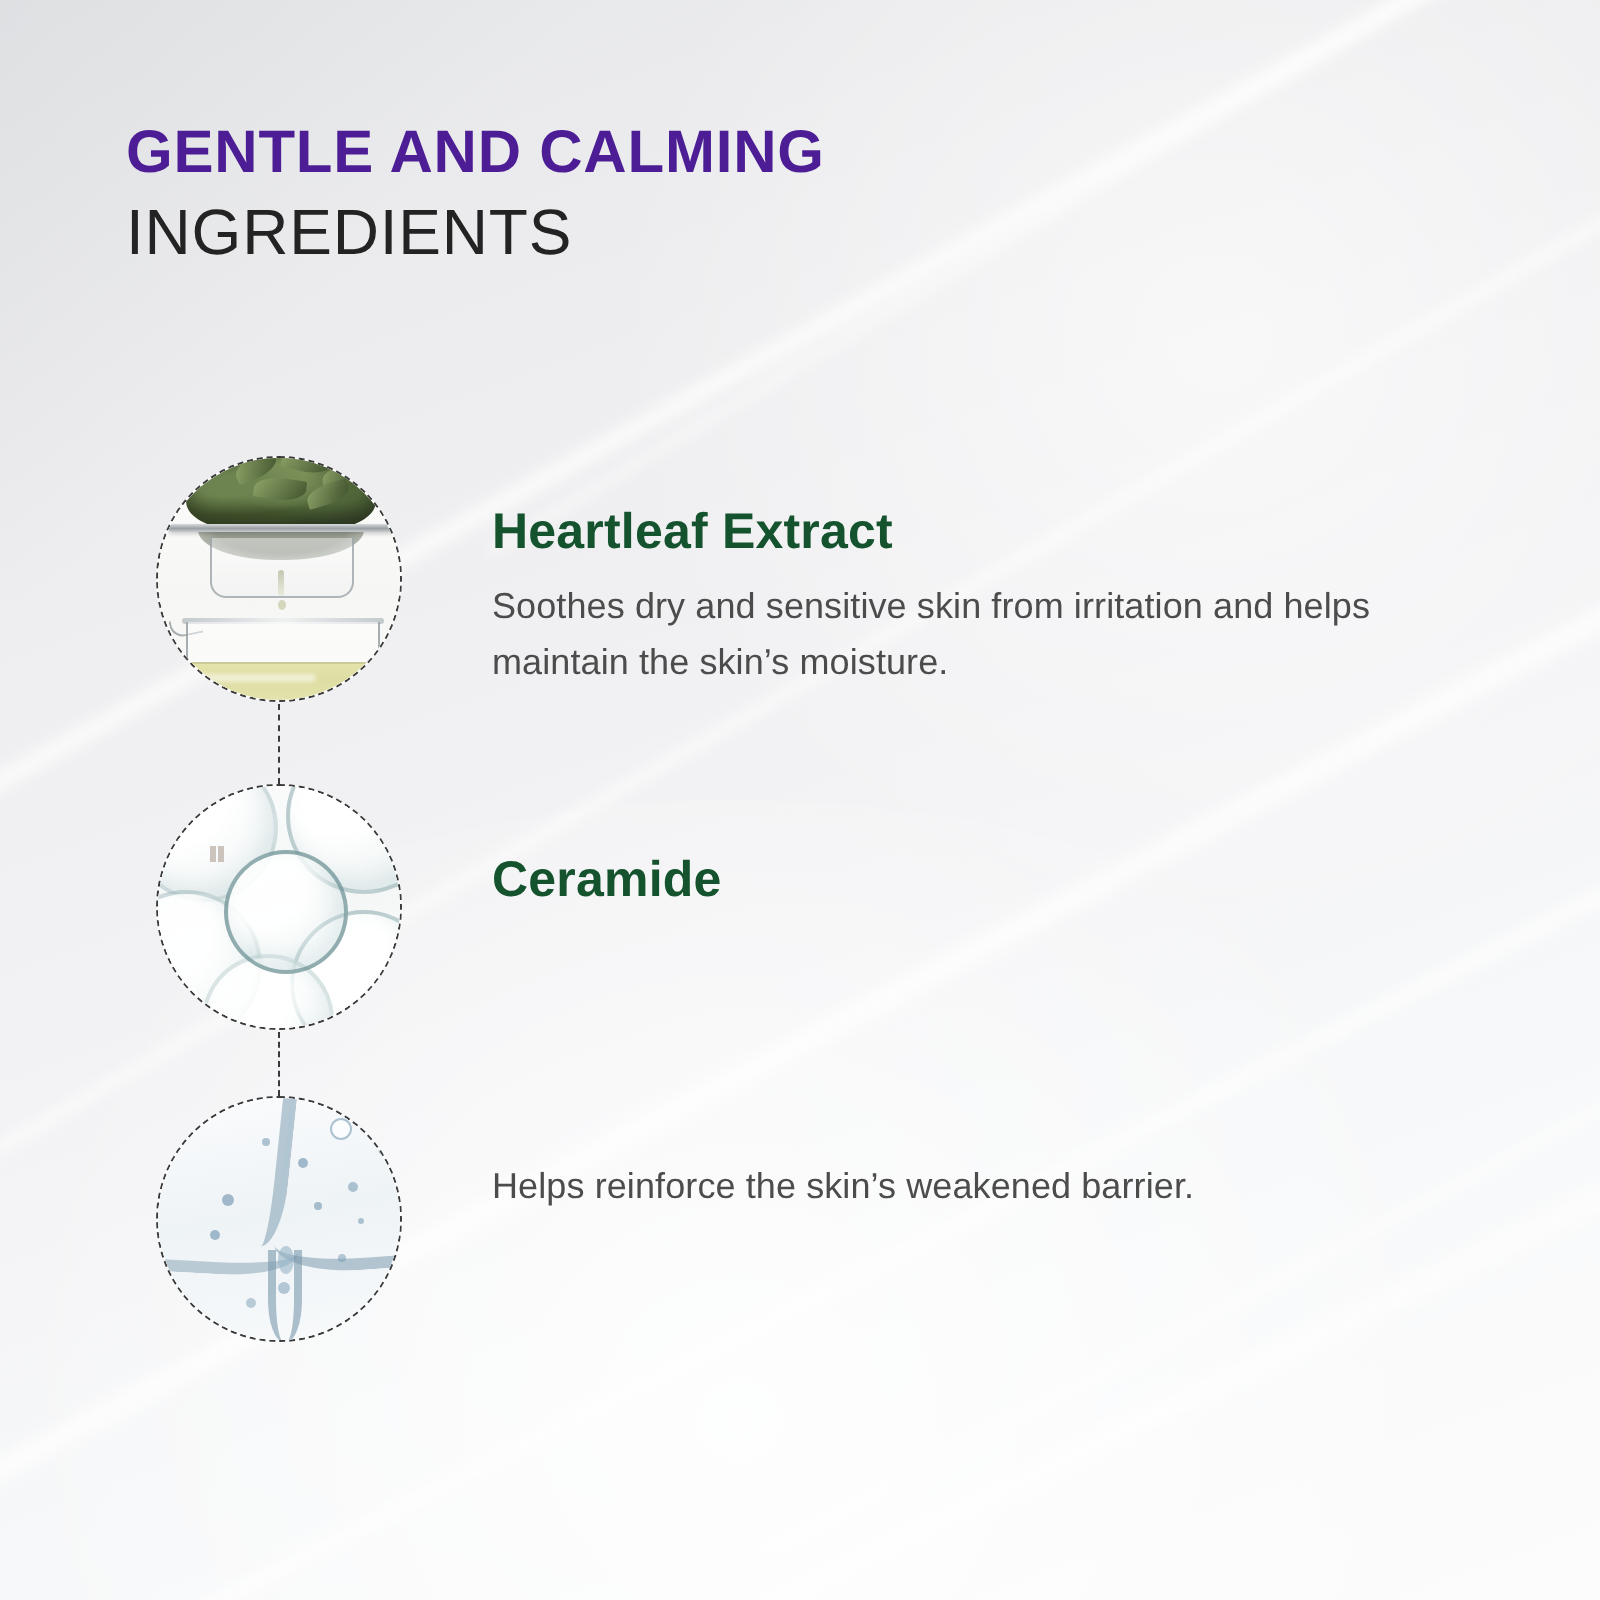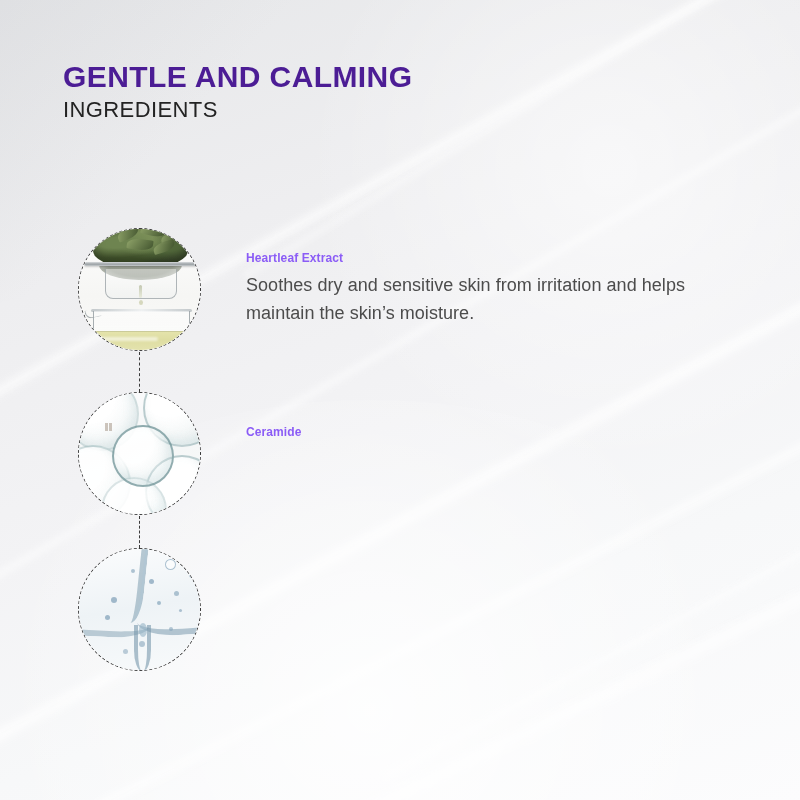--- a/index.html
+++ b/index.html
@@ -45,21 +45,21 @@
     transform:rotate(-8deg);
   }
 
   
   .heading { position:absolute; left:63px; top:58px; z-index:4; }
   .heading .line1 {
     font-size:30px; font-weight:700; letter-spacing:.4px;
     color:#4c1d95; line-height:1.28; white-space:nowrap;
   }
   .heading .line2 {
-    font-size:22px; font-weight:400; letter-spacing:.4px;
+    font-size:32px; font-weight:400; letter-spacing:.4px;
     color:#232323; line-height:1.28; white-space:nowrap;
   }
 
   
   .rows { position:absolute; left:0; top:0; width:800px; height:800px; z-index:3; }
   .row { position:absolute; left:0; width:800px; }
   .row-1 { top:228px; }
   .row-2 { top:392px; }
   .row-3 { top:548px; }
 
@@ -78,21 +78,21 @@
     border-left:1.3px dashed #3a3a3a;
   }
   .c1 { top:352px; height:40px; }
   .c2 { top:516px; height:32px; }
 
   .text { position:absolute; left:246px; }
   .t-1 { top:22px; }
   .t-2 { top:32px;text-align:center; }
   .t-3 { top:32px; }
   .ing-name {
-    font-size:12px; font-weight:700; color:#8b5cf6;
+    font-size:25px; font-weight:700; color:#14532d;
     letter-spacing:.1px; line-height:1.35; margin-bottom:6px;
   }
   .ing-desc {
     font-size:18px; font-weight:300; color:#4c4c4c;
     letter-spacing:.05px; line-height:1.55; max-width:448px;
   }
 
   
   .hl-bg { position:absolute; inset:0; background:linear-gradient(180deg,#fdfdfd 0%, #f6f6f4 55%, #fafaf8 100%); }
   .hl-leaves {
@@ -336,16 +336,17 @@
         <div class="bbl bb6"></div>
         <div class="bbl bb7"></div>
         <div class="bbl bb8"></div>
         <div class="bbl bb9"></div>
         <div class="bbl bb10"></div>
         <div class="bbl bb11"></div>
         <div class="bbl bb12"></div>
       </div>
     </div>
     <div class="text t-3">
+      <div class="ing-desc">Helps reinforce the skin’s weakened barrier.</div>
     </div>
   </div>
 
 </div>
 
 </body></html>

